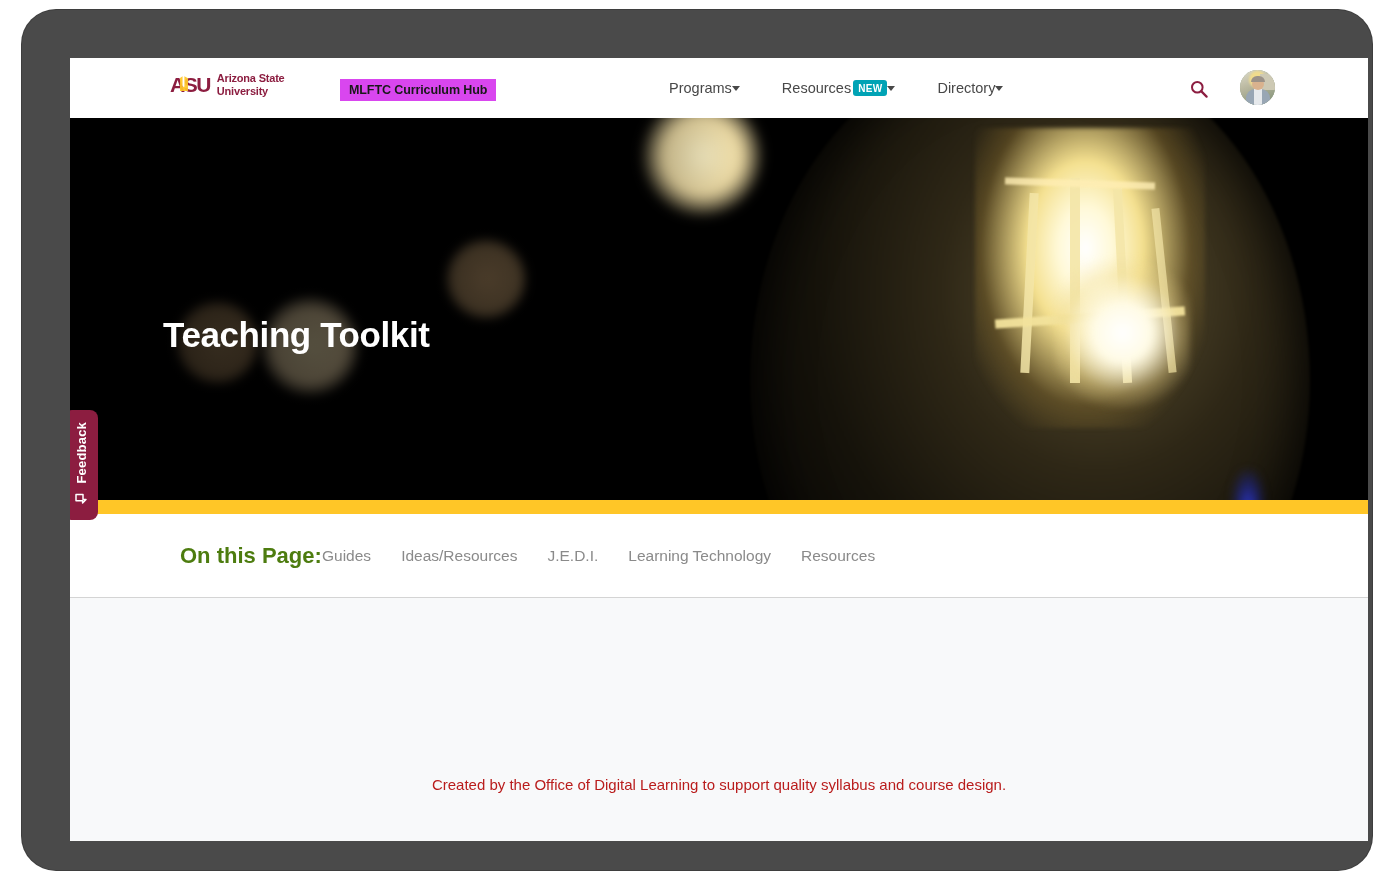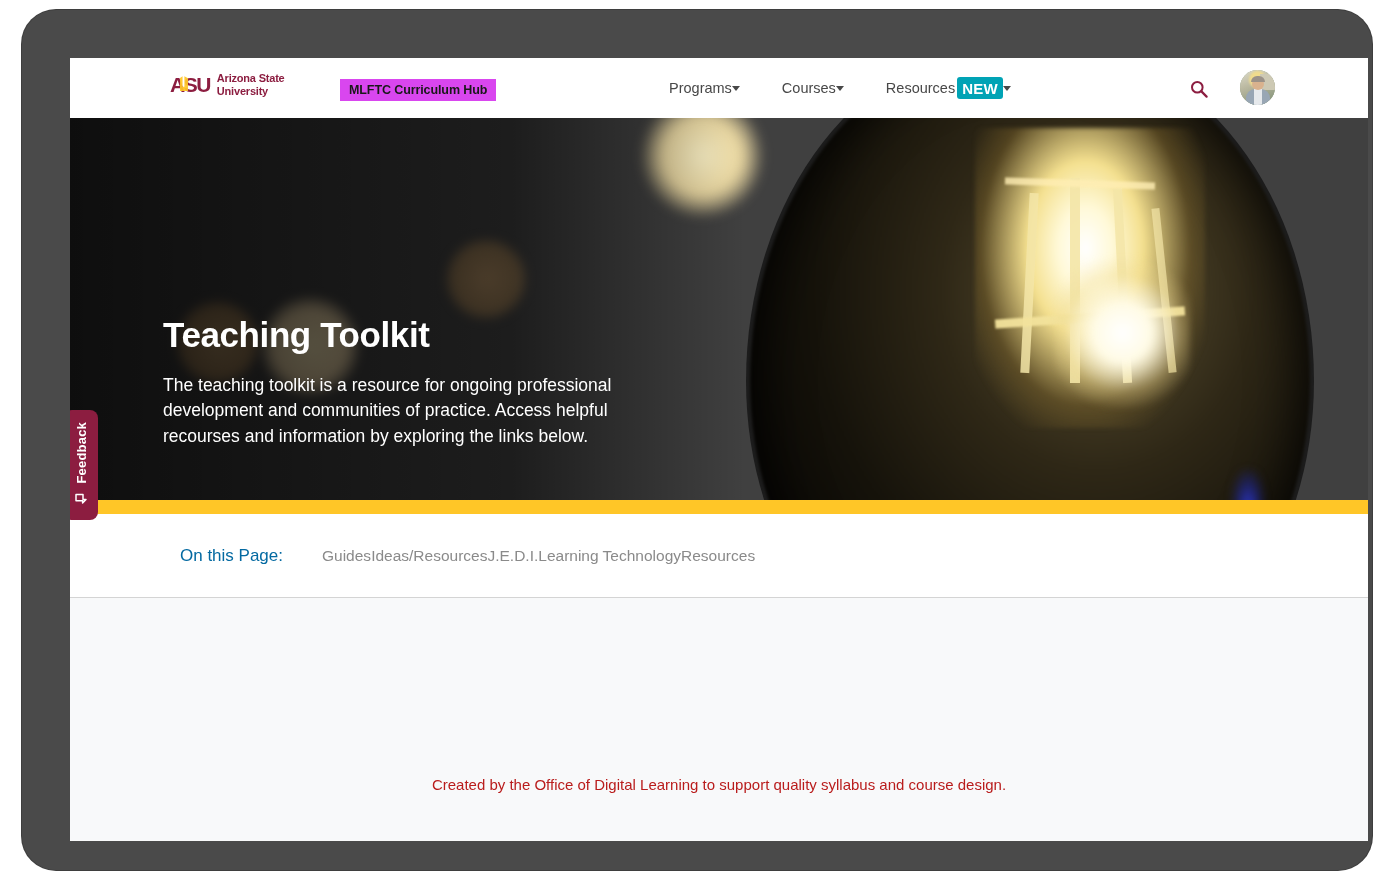--- a/index.html
+++ b/index.html
@@ -68,21 +68,21 @@
     display:flex; align-items:center; gap:0;
     padding:0 21px; height:60px; cursor:pointer;
   }
   .nav-label{ font-size:14.5px; color:#484848; }
   .caret{
     width:0;height:0;border-left:4.5px solid transparent;
     border-right:4.5px solid transparent;border-top:5.5px solid #484848;
     display:inline-block;
   }
   .new-badge{
-    background:#00a3b5; color:#ffffff; font-size:15px; font-weight:bold;
+    background:#00a3b5; color:#ffffff; font-size:10px; font-weight:bold;
     padding:2.5px 5px; border-radius:3px; letter-spacing:.3px;
     margin-left:2px;
   }
   #search-button{
     position:absolute; left:1120px; top:22px; cursor:pointer;
     width:18px;height:18px;
   }
   #avatar{
     position:absolute; left:1170px; top:12px;
     width:35px;height:35px;border-radius:50%;
@@ -93,21 +93,21 @@
   .av-sun{position:absolute;left:9px;top:1px;width:17px;height:17px;border-radius:50%;background:#f0dc8c;filter:blur(1px);}
   .av-bld{position:absolute;left:20px;top:4px;width:15px;height:16px;background:#cdc9b4;}
   .av-head{position:absolute;left:12px;top:8px;width:12px;height:12px;border-radius:50%;background:#d9b28e;}
   .av-hair{position:absolute;left:11px;top:6px;width:14px;height:6px;border-radius:7px 7px 0 0;background:#9b9288;}
   .av-body{position:absolute;left:6px;top:19px;width:24px;height:18px;border-radius:9px 9px 0 0;background:#98a6b4;}
   .av-shirt{position:absolute;left:14px;top:19px;width:8px;height:16px;background:#e6e9ec;}
 
   
   #hero{
     position:absolute; left:0; top:60px; width:1298px; height:382px;
-    background:#404040; overflow:hidden;
+    background:#000000; overflow:hidden;
   }
   .bokeh{ position:absolute; border-radius:50%; }
   #bokeh1{ left:105px; top:182px; width:85px;height:85px;
     background:radial-gradient(circle,#b49468 0%,#9a7c55 55%,rgba(90,70,45,0) 78%); filter:blur(5px);}
   #bokeh2{ left:190px; top:178px; width:100px;height:100px;
     background:radial-gradient(circle,#f2e3b4 0%,#e0caa0 50%,rgba(150,120,75,0) 76%); filter:blur(5px);}
   #bokeh3{ left:375px; top:120px; width:82px;height:82px;
     background:radial-gradient(circle,#a8875f 0%,#8d7350 55%,rgba(80,62,40,0) 78%); filter:blur(5px);}
   #bokeh4{ left:572px; top:-22px; width:120px;height:120px;
     background:radial-gradient(circle,#fdf3c8 0%,#efdca4 45%,rgba(160,130,80,0) 75%); filter:blur(6px);}
@@ -182,23 +182,23 @@
 
   
   #onthispage-bar{
     position:absolute; left:0; top:456px; width:1298px; height:84px;
     background:#ffffff;
     display:flex; align-items:center;
     border-bottom:1px solid #d4d4d4;
   }
   #otp-label{
     position:absolute; left:110px;
-    font-size:17px; font-weight:normal; color:#0369a1;
-  }
-  #otp-links{ position:absolute; left:252px; display:flex; }
+    font-size:22px; font-weight:bold; color:#4d7c0f;
+  }
+  #otp-links{ position:absolute; left:252px; display:flex; gap:30px; }
   .otp-link{ font-size:15.5px; color:#8a8a8a; cursor:pointer; }
 
   
   #main-content{
     position:absolute; left:0; top:541px; width:1298px; height:242px;
     background:#f8f9fa;
   }
   #section-title{
     position:absolute; top:105px; width:100%; text-align:center;
     font-size:34px; font-weight:bold; color:#3b3b3b; letter-spacing:-.5px;
@@ -225,26 +225,26 @@
       </div>
 
       <div id="hub-badge">MLFTC Curriculum Hub</div>
 
       <nav id="main-nav">
         <div class="nav-item">
           <span class="nav-label">Programs</span>
           <span class="caret"></span>
         </div>
         <div class="nav-item">
-          <span class="nav-label">Courses</span>
+          <span class="nav-label">Resources</span>
+          <span class="new-badge">NEW</span>
           <span class="caret"></span>
         </div>
         <div class="nav-item">
-          <span class="nav-label">Resources</span>
-          <span class="new-badge">NEW</span>
+          <span class="nav-label">Directory</span>
           <span class="caret"></span>
         </div>
       </nav>
 
       <div id="search-button">
         <svg width="18" height="18" viewBox="0 0 18 18">
           <circle cx="7.3" cy="7.3" r="5.3" fill="none" stroke="#8c1d40" stroke-width="2"></circle>
           <line x1="11.4" y1="11.4" x2="16.6" y2="16.6" stroke="#8c1d40" stroke-width="2.2" stroke-linecap="round"></line>
         </svg>
       </div>
@@ -275,21 +275,20 @@
       <div class="fil-post" id="fp4"></div>
       <div id="fil-bar"></div>
       <div id="fil-bar2"></div>
       <div id="glow-hot"></div>
       <div id="refl-blue"></div>
 
       <div id="hero-scrim"></div>
 
       <div id="hero-copy">
         <h1 id="hero-title">Teaching Toolkit</h1>
-        <p id="hero-body">The teaching toolkit is a resource for ongoing professional development and communities of practice. Access helpful recourses and information by exploring the links below.</p>
       </div>
     </div>
 
     <div id="gold-bar"></div>
 
     <div id="onthispage-bar">
       <span id="otp-label">On this Page:</span>
       <div id="otp-links">
         <span class="otp-link">Guides</span>
         <span class="otp-link">Ideas/Resources</span>

